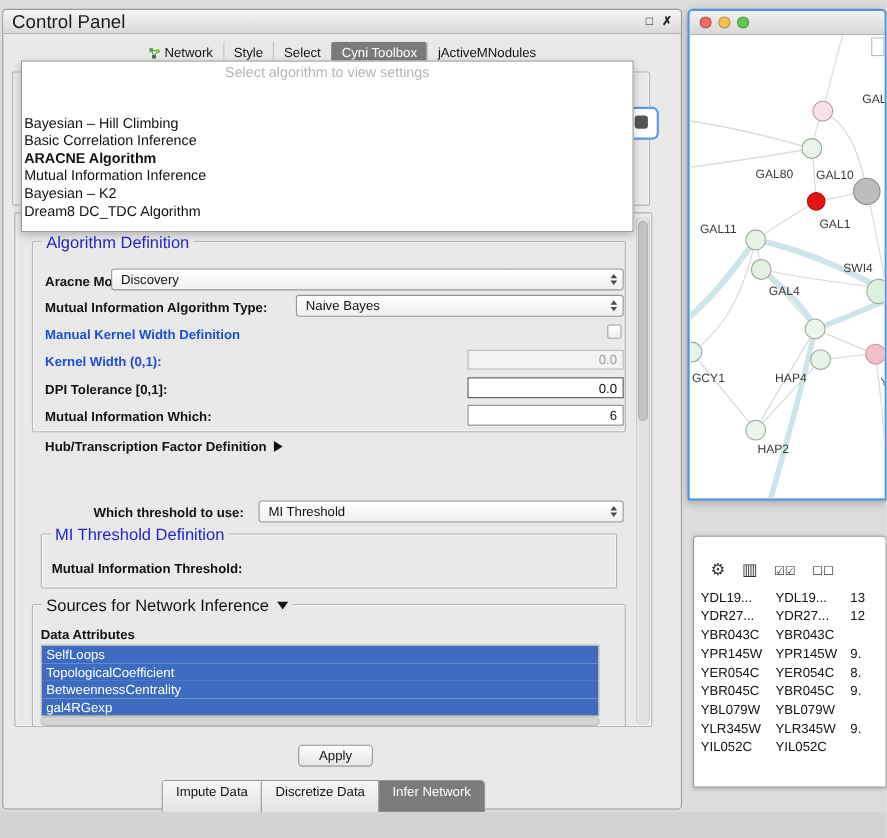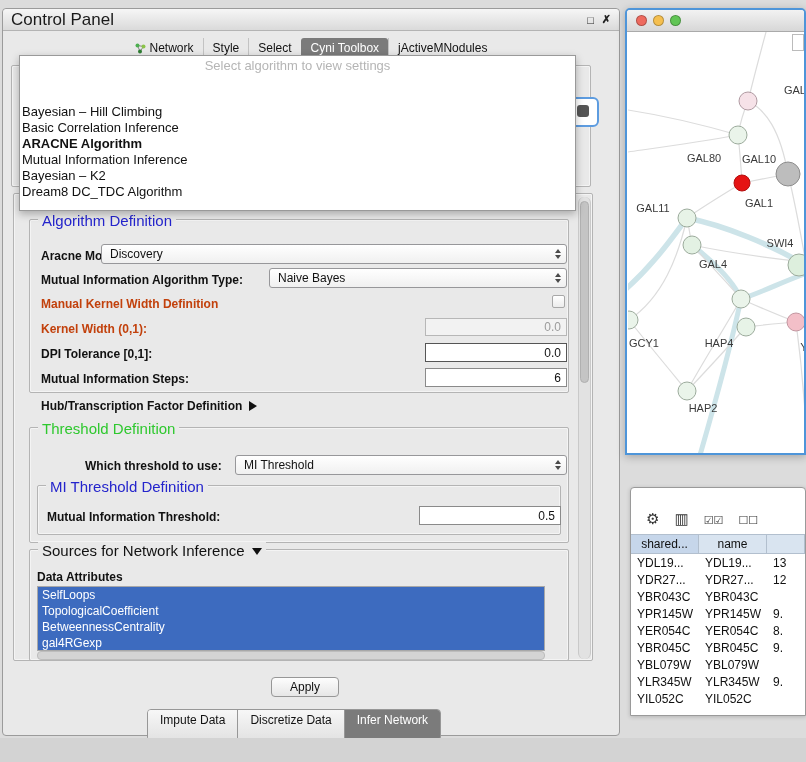--- a/index.html
+++ b/index.html
@@ -21,21 +21,21 @@
   .tab:first-child { border-left:none; }
   .tab.sel { background:#7b7b7b; color:#fff; border-radius:3px; border-left-color:transparent; }
 
   
   .group { position:absolute; border:1px solid #b4b4b4; border-radius:2px; box-shadow:inset 0 0 0 1px #f4f4f4; }
   .glabel { position:absolute; top:-8px; left:8px; background:#e9e9e9; padding:0 4px; font-size:15px; white-space:nowrap; }
   .glabel.blue { color:#2424cc; }
   .glabel.green { color:#2ec82e; }
 
   .lbl { position:absolute; font-weight:bold; font-size:12px; white-space:nowrap; }
-  .lbl.dis { color:#c2410c; }
+  .lbl.dis { color:#1d4ed8; }
 
   .combo { position:absolute; height:20px; background:linear-gradient(#ffffff,#f0f0f0); border:1px solid #97979a;
     border-radius:3px; display:flex; align-items:center; padding-left:8px; font-size:12px;gap:24px; }
   .combo .arr { margin-left:auto; margin-right:5px; display:flex; flex-direction:column; gap:2px; }
   .combo .arr i { display:block; width:0; height:0; border-left:3.5px solid transparent; border-right:3.5px solid transparent; }
   .combo .arr .up { border-bottom:4px solid #4a4a4a; }
   .combo .arr .dn { border-top:4px solid #4a4a4a; }
 
   .tfield { position:absolute; background:#fff; border:1px solid #8a8a8a; display:flex; align-items:center;
     justify-content:flex-end; padding:0 5px; font-size:12px; }
@@ -182,49 +182,43 @@
   <span class="lbl dis" style="left:38px; top:313px;">Kernel Width (0,1):</span>
   <div class="tfield dis" style="left:422px; top:309px; width:142px; height:18px;">
     <span>0.0</span>
   </div>
 
   <span class="lbl" style="left:38px; top:338px;">DPI Tolerance [0,1]:</span>
   <div class="tfield focus" style="left:422px; top:334px; width:142px; height:19px;">
     <span>0.0</span>
   </div>
 
-  <span class="lbl" style="left:38px; top:363px;">Mutual Information Steps:</span>
+  <span class="lbl" style="left:38px; top:363px;">Mutual Information Which:</span>
   <div class="tfield" style="left:422px; top:359px; width:142px; height:19px;">
     <span>6</span>
   </div>
 
   <span class="lbl" style="left:38px; top:390px;">
     <span>Hub/Transcription Factor Definition</span><span class="tri-right"></span>
   </span>
 
-  <div class="group" style="left:26px; top:418px; width:540px; height:116px;">
-    <span class="glabel green">Threshold Definition</span>
-  </div>
 
   <span class="lbl" style="left:82px; top:450px;">Which threshold to use:</span>
   <div class="combo" style="left:232px; top:446px; width:332px;">
     <span>MI Threshold</span>
     <span class="arr">
         <i class="up"></i>
         <i class="dn"></i>
       </span>
   </div>
 
   <div class="group" style="left:34px; top:476px; width:524px; height:50px;">
     <span class="glabel blue">MI Threshold Definition</span>
   </div>
   <span class="lbl" style="left:44px; top:501px;">Mutual Information Threshold:</span>
-  <div class="tfield" style="left:416px; top:497px; width:142px; height:19px;">
-    <span>0.5</span>
-  </div>
 
   <div class="group" style="left:26px; top:540px; width:540px; height:112px;">
     <span class="glabel">
       <span>Sources for Network Inference</span><span class="tri-down"></span>
     </span>
   </div>
   <span class="lbl" style="left:34px; top:561px;">Data Attributes</span>
   <div class="attrlist" style="left:34px; top:577px; width:508px; height:65px;">
       <div class="attr-item">SelfLoops</div>
       <div class="attr-item">TopologicalCoefficient</div>
@@ -305,25 +299,20 @@
 </div>
 
 <div id="table-panel-title">Table Panel</div>
 <div id="table-panel">
   <div class="tp-toolbar">
       <span class="tp-icon">⚙</span>
       <span class="tp-icon">▥</span>
       <span class="tp-icon small">☑☑</span>
       <span class="tp-icon small">☐☐</span>
     </div>
-  <div class="tp-header">
-      <div class="hc first">shared...</div>
-      <div class="hc">name</div>
-      <div class="hc"></div>
-    </div>
   <div>
       <div class="tp-row">
         <div>YDL19...</div>
         <div>YDL19...</div>
         <div>13</div>
       </div>
       <div class="tp-row">
         <div>YDR27...</div>
         <div>YDR27...</div>
         <div>12</div>

